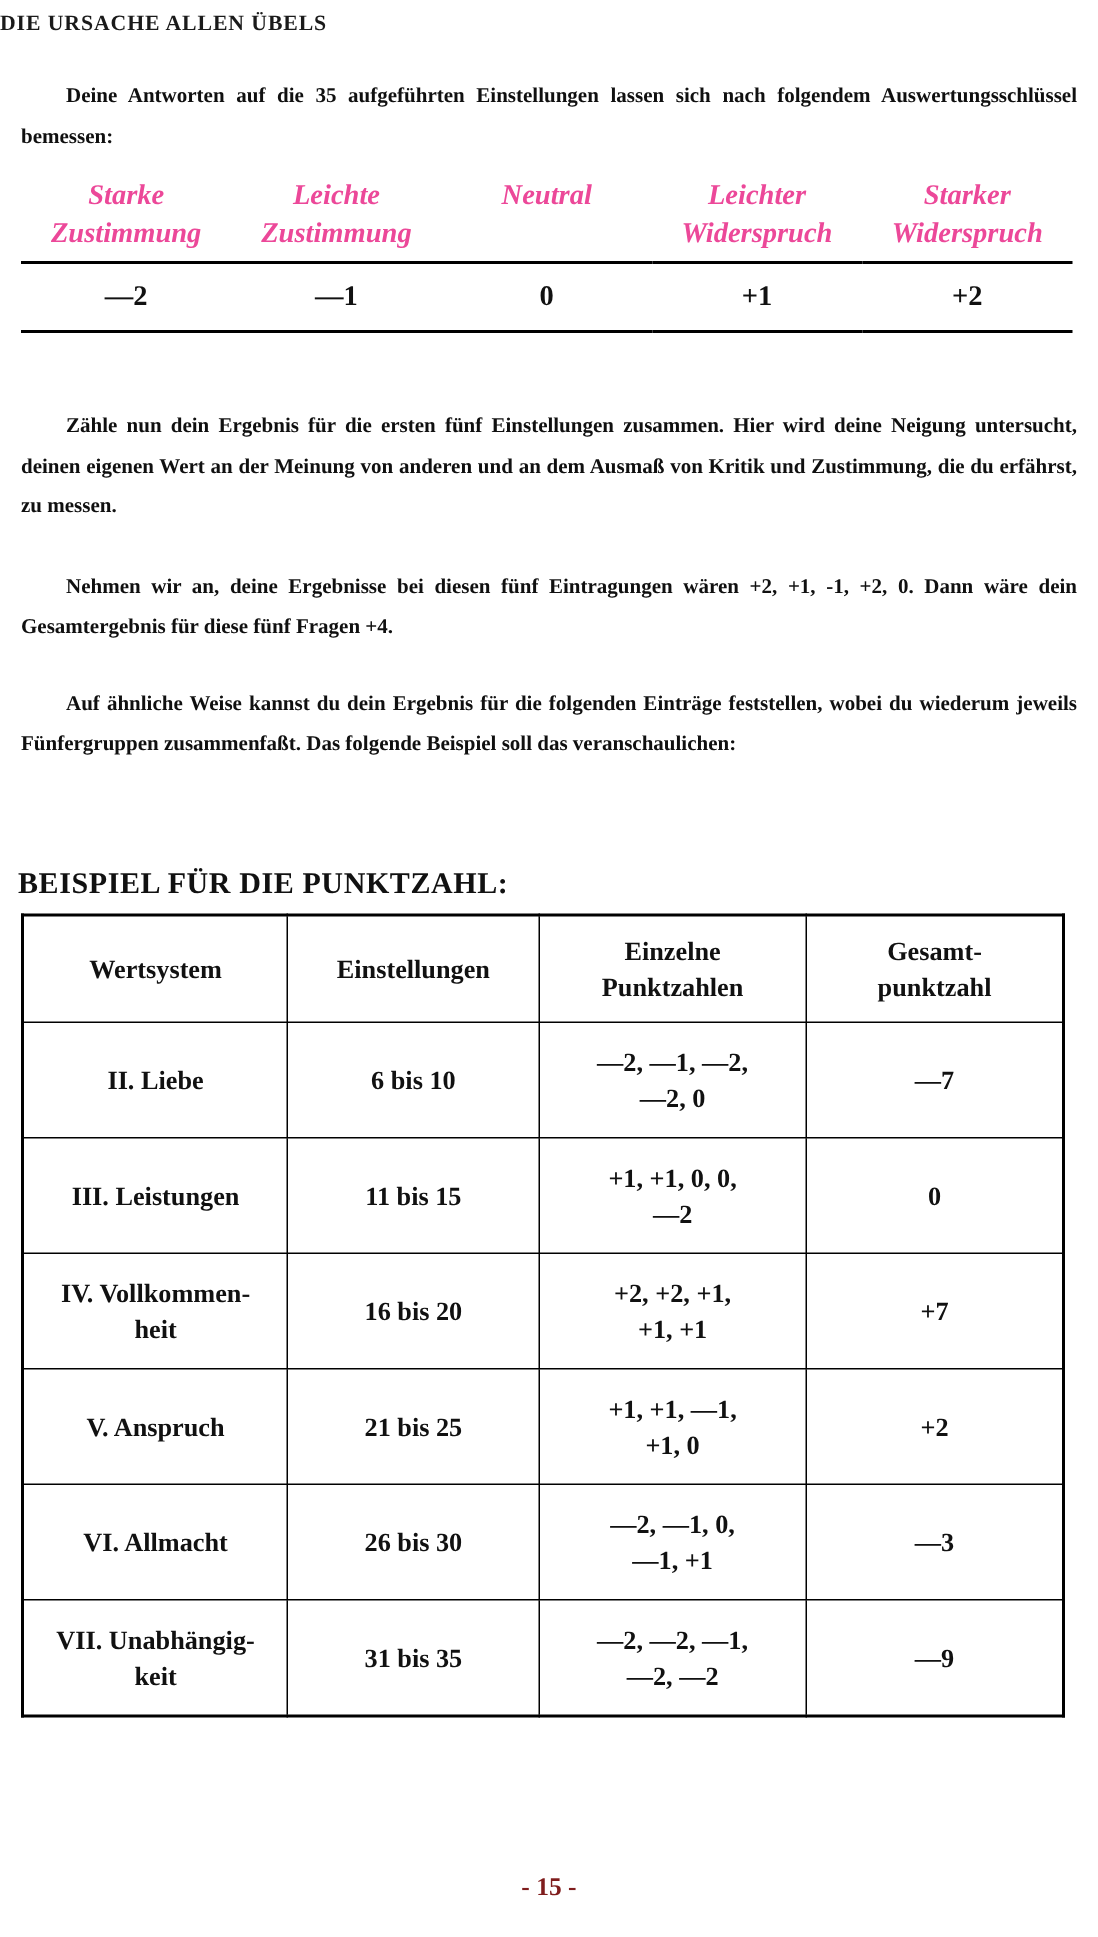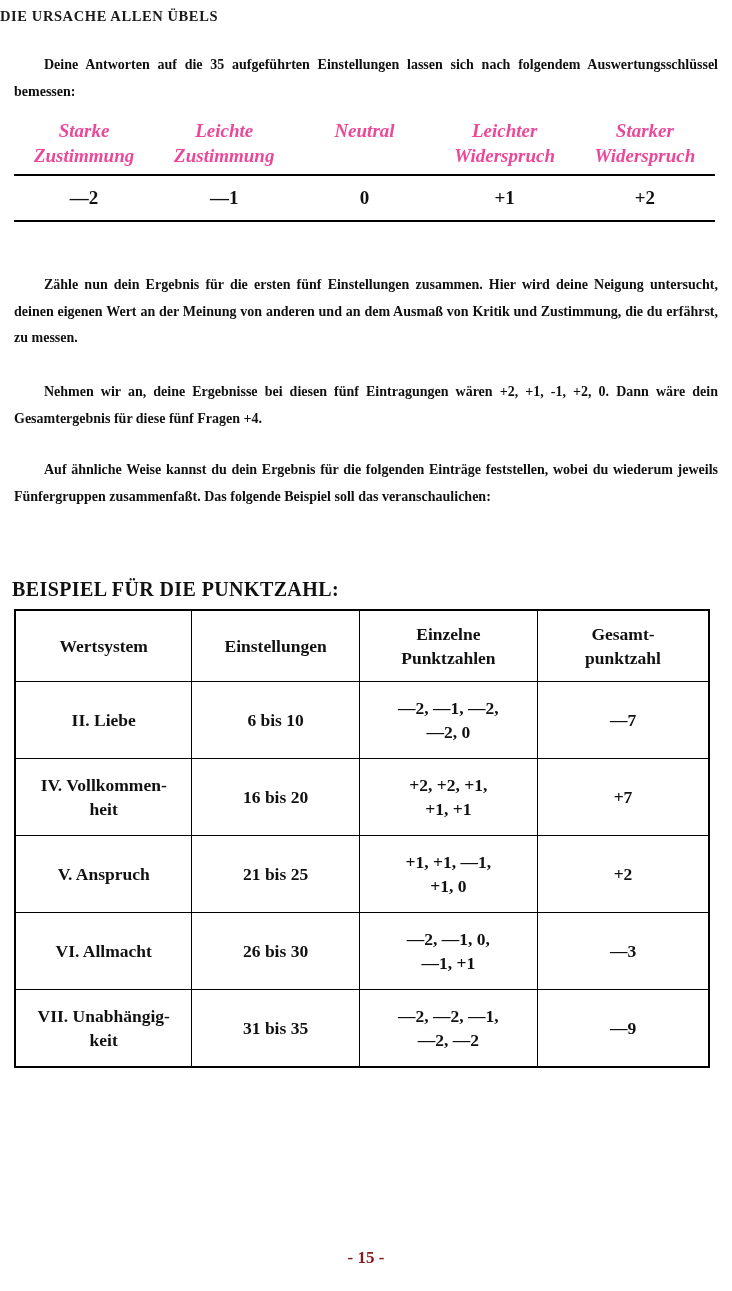--- a/index.html
+++ b/index.html
@@ -226,20 +226,32 @@
         </td>
         <td>6 bis 10</td>
         <td class="cell-two-line">
           <span>—2, —1, —2,</span>
           <span class="l2">—2, 0</span>
         </td>
         <td>—7</td>
       </tr>
       <tr>
         <td class="cell-two-line">
+          <span>III. Leistungen</span>
+          <span class="l2"></span>
+        </td>
+        <td>11 bis 15</td>
+        <td class="cell-two-line">
+          <span>+1, +1, 0, 0,</span>
+          <span class="l2">—2</span>
+        </td>
+        <td>0</td>
+      </tr>
+      <tr>
+        <td class="cell-two-line">
           <span>IV. Vollkommen-</span>
           <span class="l2">heit</span>
         </td>
         <td>16 bis 20</td>
         <td class="cell-two-line">
           <span>+2, +2, +1,</span>
           <span class="l2">+1, +1</span>
         </td>
         <td>+7</td>
       </tr>

